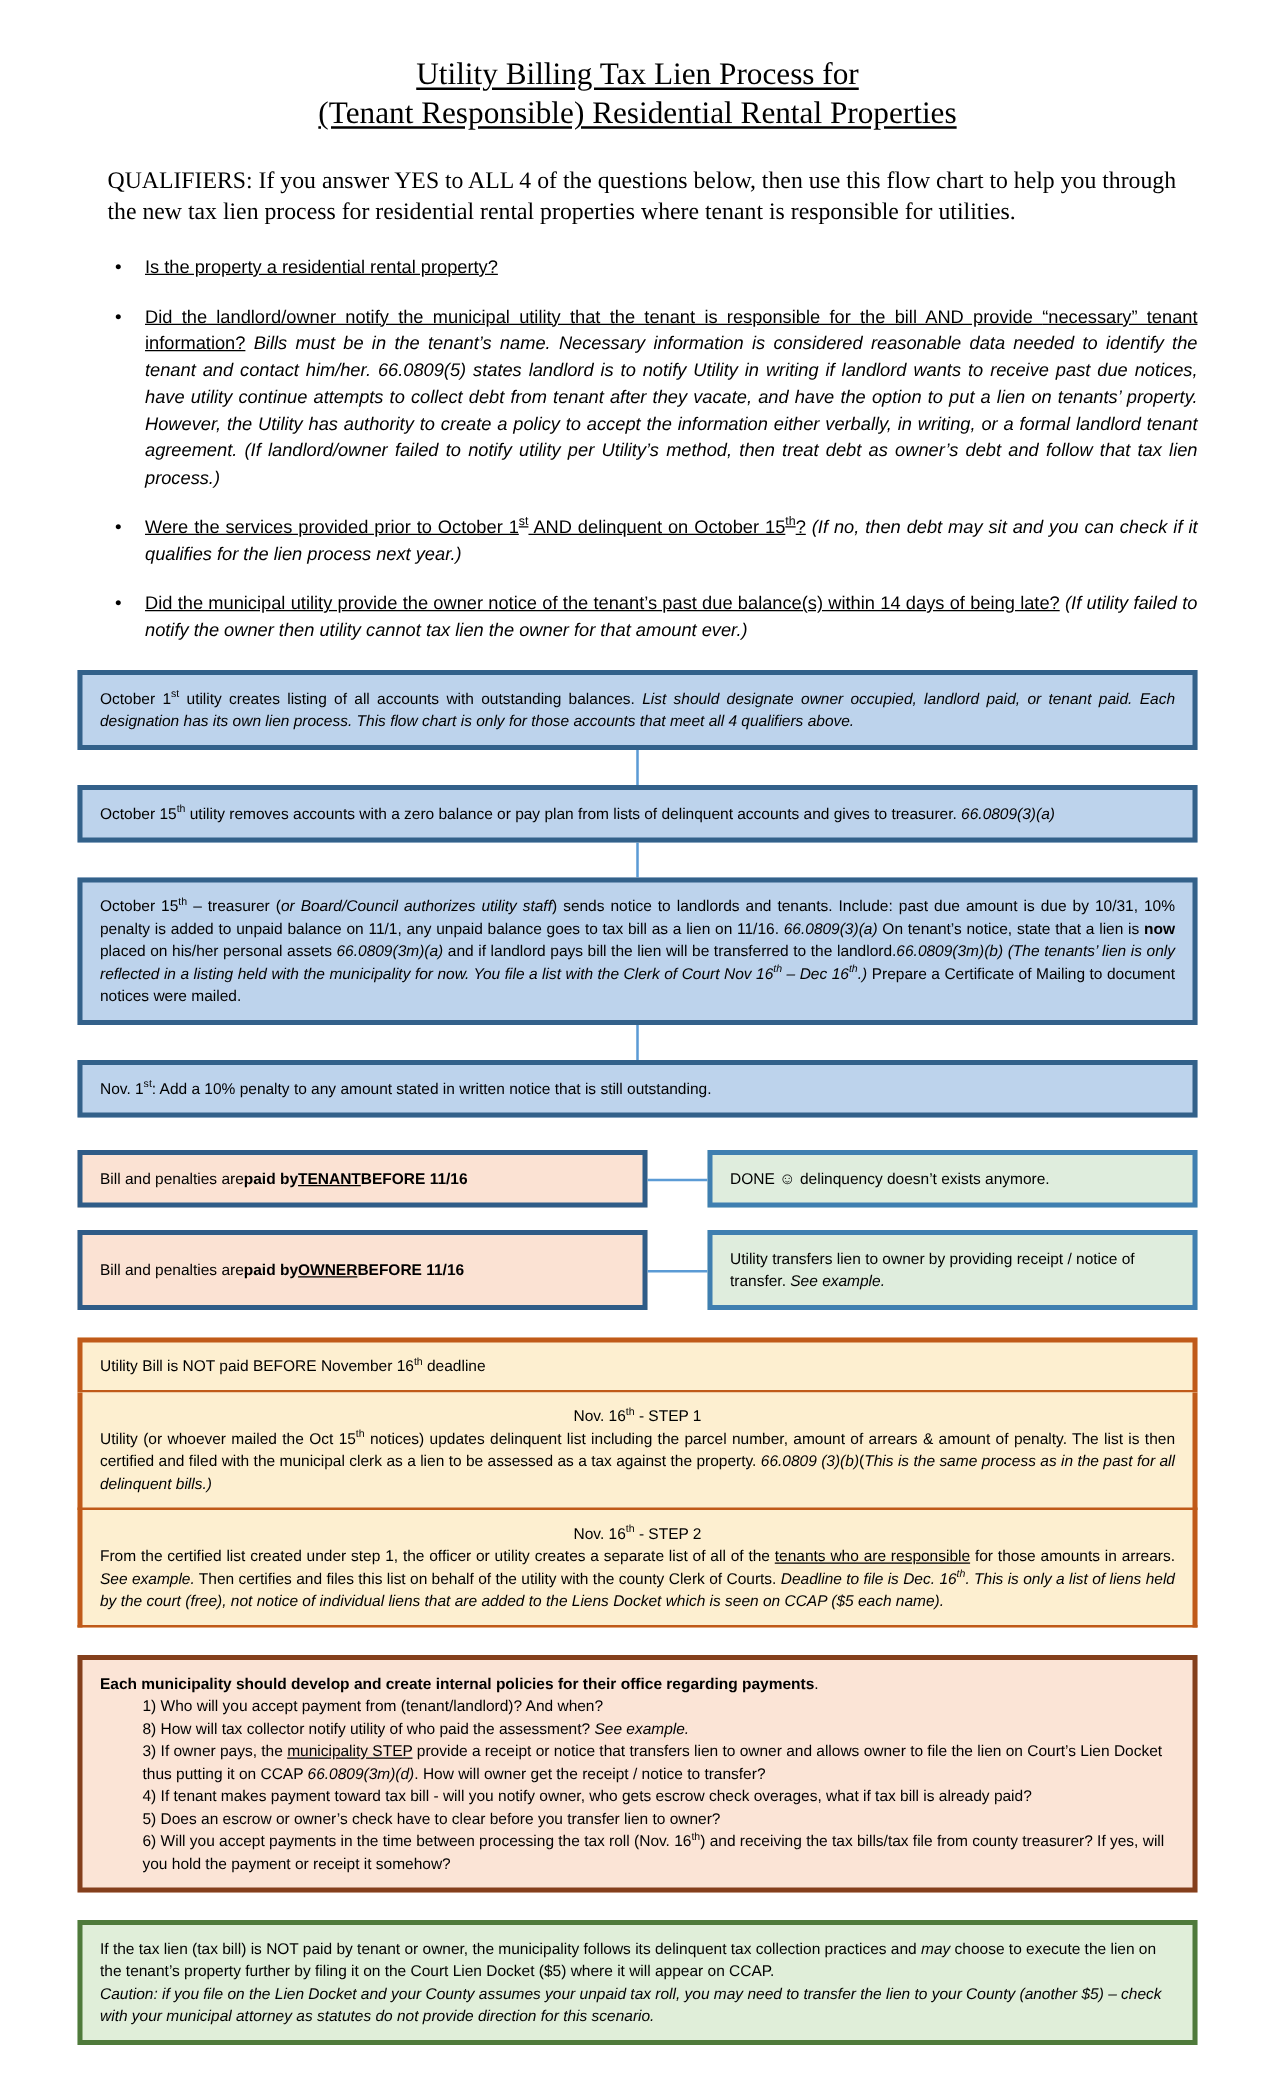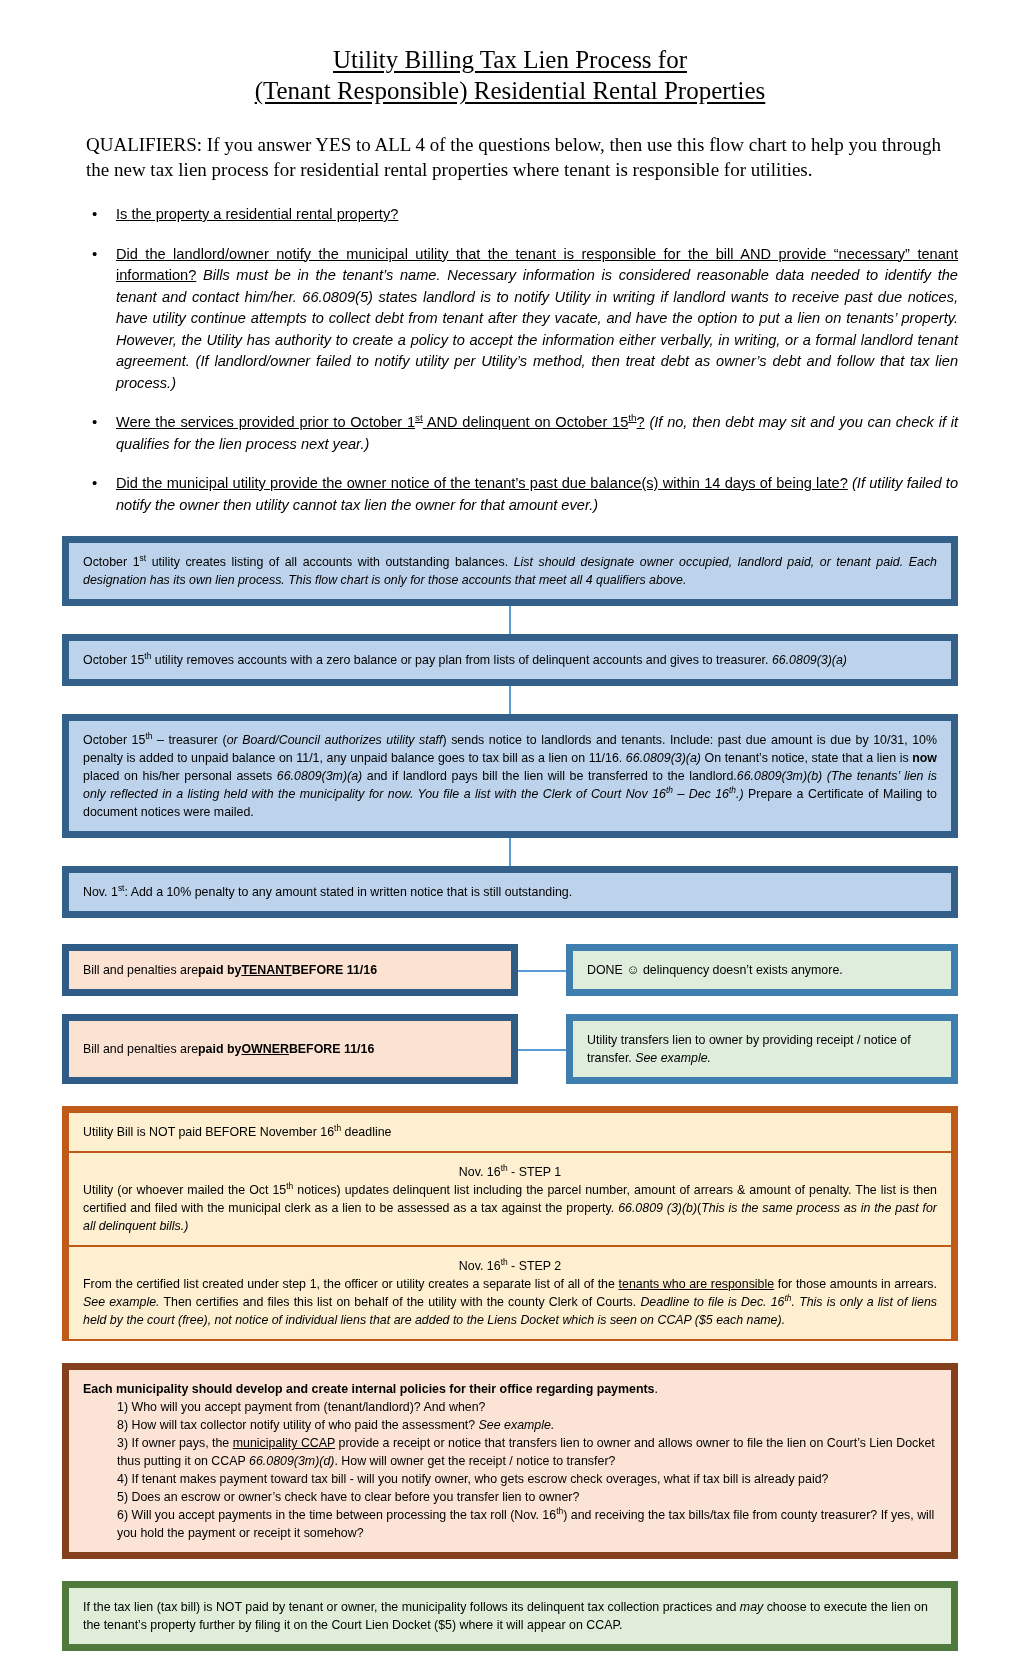--- a/index.html
+++ b/index.html
@@ -63,21 +63,21 @@
   }
   .u { text-decoration: underline; }
   .i { font-style: italic; }
   .b { font-weight: bold; }
   sup { font-size: 0.68em; vertical-align: super; line-height: 0; }
 
   
   .flow { margin-top: 20px; position: relative; }
 
   .box {
-    border: 7px solid #8b5cf6;
+    border: 4px solid #8b5cf6;
     padding: 10px 14px;
     font-size: 12.4px;
     line-height: 18px;
     position: relative;
   }
   .box.blue { background: #bdd3ec; border-color: #33618a; }
   .box.green { background: #dfeddd; border-color: #3f7fb0; }
   .box.peach { background: #fbe2d3; border-color: #2f5c87; }
   .box.yellow { background: #fdefd0; border-color: #c05a19; }
   .box.pink { background: #fbe4d6; border-color: #843f1c; }
@@ -250,34 +250,35 @@
         <span class="b">Each municipality should develop and create internal policies for their office regarding payments</span><span>.</span>
       </div>
       <ul class="num-list">
         <li>
           <span>1) Who will you accept payment from (tenant/landlord)? And when?</span>
         </li>
         <li>
           <span>8) How will tax collector notify utility of who paid the assessment? </span><span class="i">See example.</span>
         </li>
         <li>
-          <span>3) If owner pays, the </span><span class="u">municipality CCAP</span><span> provide a receipt or notice that transfers lien to owner and allows owner to file the lien on Court’s Lien Docket thus putting it on CCAP </span><span class="i">66.0809(3m)(d)</span><span>. How will owner get the receipt / notice to transfer?</span>
+          <span>3) If owner pays, the </span><span class="u">municipality STEP</span><span> provide a receipt or notice that transfers lien to owner and allows owner to file the lien on Court’s Lien Docket thus putting it on CCAP </span><span class="i">66.0809(3m)(d)</span><span>. How will owner get the receipt / notice to transfer?</span>
         </li>
         <li>
           <span>4) If tenant makes payment toward tax bill - will you notify owner, who gets escrow check overages, what if tax bill is already paid?</span>
         </li>
         <li>
           <span>5) Does an escrow or owner’s check have to clear before you transfer lien to owner?</span>
         </li>
         <li>
           <span>6) Will you accept payments in the time between processing the tax roll (Nov. 16</span><sup>th</sup><span>) and receiving the tax bills/tax file from county treasurer? If yes, will you hold the payment or receipt it somehow?</span>
         </li>
       </ul>
     </div>
 
     <div class="spacer-22"></div>
 
     <div class="box lightgreen center">
       <span>If the tax lien (tax bill) is NOT paid by tenant or owner, the municipality follows its delinquent tax collection practices and </span><span class="i">may</span><span> choose to execute the lien on the tenant’s property further by filing it on the Court Lien Docket ($5) where it will appear on CCAP.</span>
+      <div class="i">Caution: if you file on the Lien Docket and your County assumes your unpaid tax roll, you may need to transfer the lien to your County (another $5) – check with your municipal attorney as statutes do not provide direction for this scenario.</div>
     </div>
 
   </div>
 </div>
 
 </body></html>

